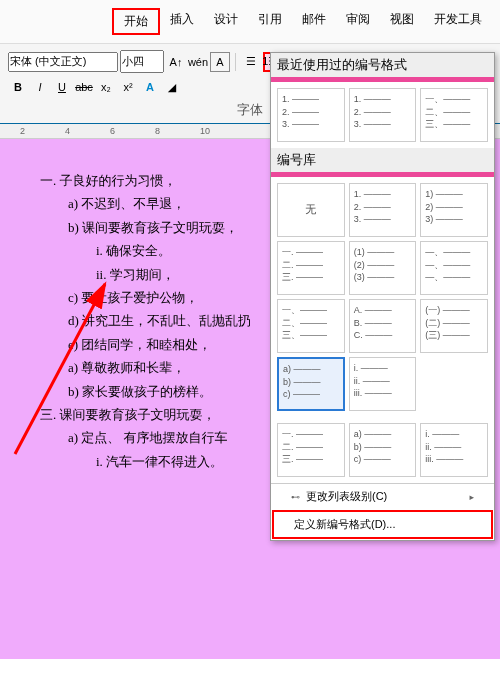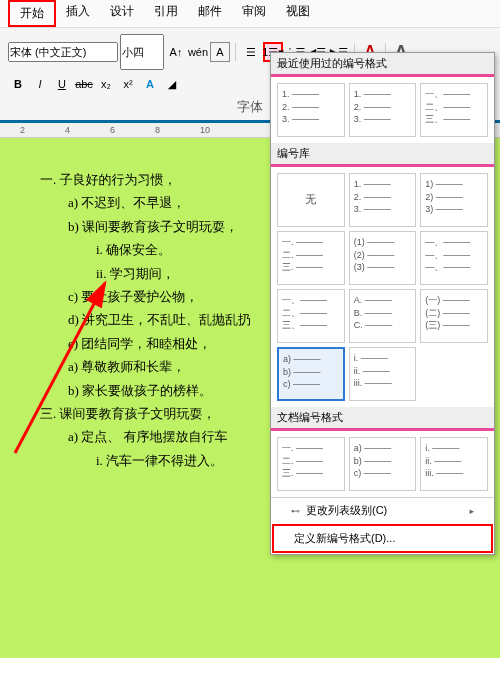--- a/index.html
+++ b/index.html
@@ -1,42 +1,42 @@
 <!DOCTYPE html>
 <html><head>
   <meta charset="utf-8">
   <style>
     * { margin: 0; padding: 0; box-sizing: border-box; }
     body { font-family: "Microsoft YaHei", SimSun, sans-serif; font-size: 12px; background: #fff; width: 500px; height: 676px; overflow: hidden; position: relative; }
     
-    .menubar { display: flex; gap: 0; padding: 0 8px; border-bottom: 1px solid #ddd; background: #fafafa; }
+    .menubar { display: flex; gap: 0; padding: 8px 8px; border-bottom: 1px solid #ddd; background: #fafafa; justify-content: flex-end; }
     .menubar-item { padding: 3px 10px; cursor: pointer; }
     .menubar-item.active { border: 2px solid #ff0000; }
     
-    .toolbar { padding: 4px; border-bottom: 3px solid #0369a1; background: #f5f5f5; }
+    .toolbar { padding: 4px; border-bottom: 1px solid #0369a1; background: #f5f5f5; }
     .toolbar-row { display: flex; align-items: center; gap: 2px; padding: 2px 4px; }
     .font-select { width: 110px; height: 20px; font-size: 11px; }
-    .size-select { width: 44px; height: 36px; font-size: 11px; }
+    .size-select { width: 44px; height: 23px; font-size: 11px; }
     .tb-btn { width: 20px; height: 20px; display: inline-flex; align-items: center; justify-content: center; border: 1px solid transparent; cursor: pointer; font-size: 11px; }
     .tb-sep { width: 1px; height: 18px; background: #ccc; margin: 0 3px; }
     .numbered-list-btn { border: 2px solid #ff0000; background: #fde; padding: 0 2px; }
     .toolbar-label { text-align: center; font-size: 13px; margin-top: 2px; color: #555; }
     
     .ruler-area { background: #f0f0f0; padding: 2px 20px; border-bottom: 1px solid #ccc; font-size: 9px; color: #666; display: flex; gap: 40px; }
     
-    .doc-area { padding: 30px 20px 20px 40px; background: #bef264; height: 520px; position: relative; }
+    .doc-area { padding: 30px 20px 20px 40px; background: #f0abfc; height: 520px; position: relative; }
     .doc-content { font-family: SimSun, serif; font-size: 13px; line-height: 1.8; }
     .l1 { margin-left: 0; }
     .l2 { margin-left: 28px; }
     .l3 { margin-left: 56px; }
     
     .red-arrow { position: absolute; left: 10px; top: 140px; pointer-events: none; }
     
     .dropdown-panel { position: absolute; right: 5px; top: 52px; width: 225px; background: #fff; border: 1px solid #999; box-shadow: 2px 2px 6px rgba(0,0,0,0.3); z-index: 100; }
-    .panel-section-title { background: #eee; padding: 3px 6px; font-size: 11px; border-bottom: 3px solid #ec4899; }
+    .panel-section-title { background: #eee; padding: 3px 6px; font-size: 13px; border-bottom: 5px solid #ec4899; }
     .panel-grid { display: grid; grid-template-columns: repeat(3, 1fr); gap: 4px; padding: 6px; }
     .list-preview { border: 1px solid #ccc; height: 54px; padding: 4px; font-size: 9px; line-height: 1.4; cursor: pointer; background: #fff; overflow: hidden; }
     .list-preview.selected { border: 2px solid #2a7ad4; background: #e8f0fc; }
     .list-preview .pv-line { white-space: nowrap; color: #555; }
     .panel-footer { border-top: 1px solid #ccc; }
     .panel-footer-item { padding: 5px 20px; cursor: pointer; font-size: 11px; display: flex; align-items: center; gap: 6px; }
     .panel-footer-item.highlighted { border: 2px solid #ff0000; margin: 1px; text-align: center; }
     .chevron { font-size: 9px; color: #666; }
     
     .color-A { color: #c00; font-weight: bold; font-size: 16px; }
@@ -46,20 +46,21 @@
 <body>
 
 <div class="menubar" id="menubar">
     <div class="menubar-item active">开始</div>
     <div class="menubar-item">插入</div>
     <div class="menubar-item">设计</div>
     <div class="menubar-item">引用</div>
     <div class="menubar-item">邮件</div>
     <div class="menubar-item">审阅</div>
     <div class="menubar-item">视图</div>
+    <div class="menubar-item">开发工具</div>
   </div>
 
 <div class="toolbar">
   <div class="toolbar-row">
     <input class="font-select" value="宋体 (中文正文)" style="">
     <input class="size-select" value="小四" style="">
     <span class="tb-btn">A↑</span>
     <span class="tb-btn">wén</span>
     <span class="tb-btn" style="border:1px solid #888">A</span>
     <span class="tb-sep"></span>
@@ -200,21 +201,20 @@
         <div class="pv-line">b) ———</div>
         <div class="pv-line">c) ———</div>
       </div>
       <div class="list-preview">
         <div class="pv-line">i. ———</div>
         <div class="pv-line">ii. ———</div>
         <div class="pv-line">iii. ———</div>
       </div>
     </div>
 
-  <div class="panel-section-title">文档编号格式</div>
   <div class="panel-grid" id="grid-doc">
       <div class="list-preview">
         <div class="pv-line">一. ———</div>
         <div class="pv-line">二. ———</div>
         <div class="pv-line">三. ———</div>
       </div>
       <div class="list-preview">
         <div class="pv-line">a) ———</div>
         <div class="pv-line">b) ———</div>
         <div class="pv-line">c) ———</div>

